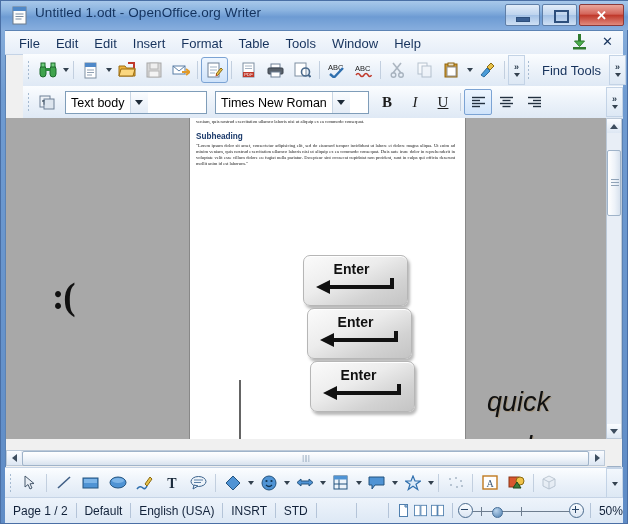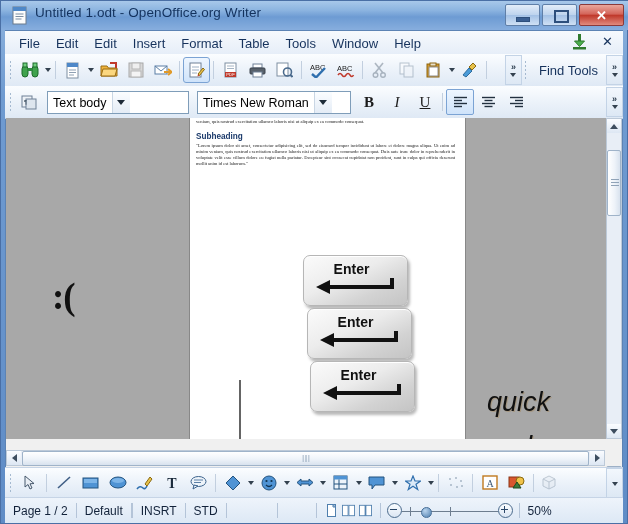--- a/index.html
+++ b/index.html
@@ -37,21 +37,21 @@
   
   .menubar{position:absolute;left:4px;top:30px;right:4px;height:23px;
       background:linear-gradient(180deg,#f6f9fd 0%,#e6eef8 100%);
       border-bottom:1px solid #c4d3e6;}
   .menus{position:absolute;left:6px;top:2px;display:flex;}
   .menu{padding:3px 8px;font-size:13px;color:#16325c;cursor:default;white-space:nowrap;}
   .menu-right{position:absolute;right:6px;top:2px;display:flex;align-items:center;gap:10px;}
   .mr-close{font-size:13px;color:#16325c;padding:0 4px;cursor:default;}
 
   
-  .toolbar{position:absolute;left:4px;right:4px;
+  .toolbar{position:absolute;left:22px;right:4px;
       background:linear-gradient(180deg,#fbfdff 0%,#edf3fa 46%,#dfe9f5 100%);
       border-bottom:1px solid #bfd0e4;}
   .tb1{top:53px;height:32px;}
   .tb2{top:85px;height:32px;}
   .grip{width:4px;height:20px;margin:0 3px 0 2px;flex:0 0 auto;
       background-image:radial-gradient(circle,#9db3cb 40%,transparent 41%);
       background-size:3px 4px;opacity:.9;}
   .tbrow{display:flex;align-items:center;height:100%;padding-left:2px;}
   .tbtn{width:25px;height:24px;display:flex;align-items:center;justify-content:center;
       border:1px solid transparent;border-radius:2px;cursor:default;flex:0 0 auto;}
@@ -676,20 +676,21 @@
           <span class="cd"></span>
         </div>
       </div>
     </div>
 
     <div class="statusbar">
       <div class="sf">Page 1 / 2</div>
       <div class="ssep"></div>
       <div class="sf">Default</div>
       <div class="ssep"></div>
+      <div class="sf">English (USA)</div>
       <div class="ssep"></div>
       <div class="sf">INSRT</div>
       <div class="ssep"></div>
       <div class="sf">STD</div>
       <div class="ssep"></div>
       <div class="sf" style="width:34px"></div>
       <div class="ssep"></div>
       <div class="sf" style="width:22px"></div>
       <div class="ssep"></div>
       <div class="viewicons">

